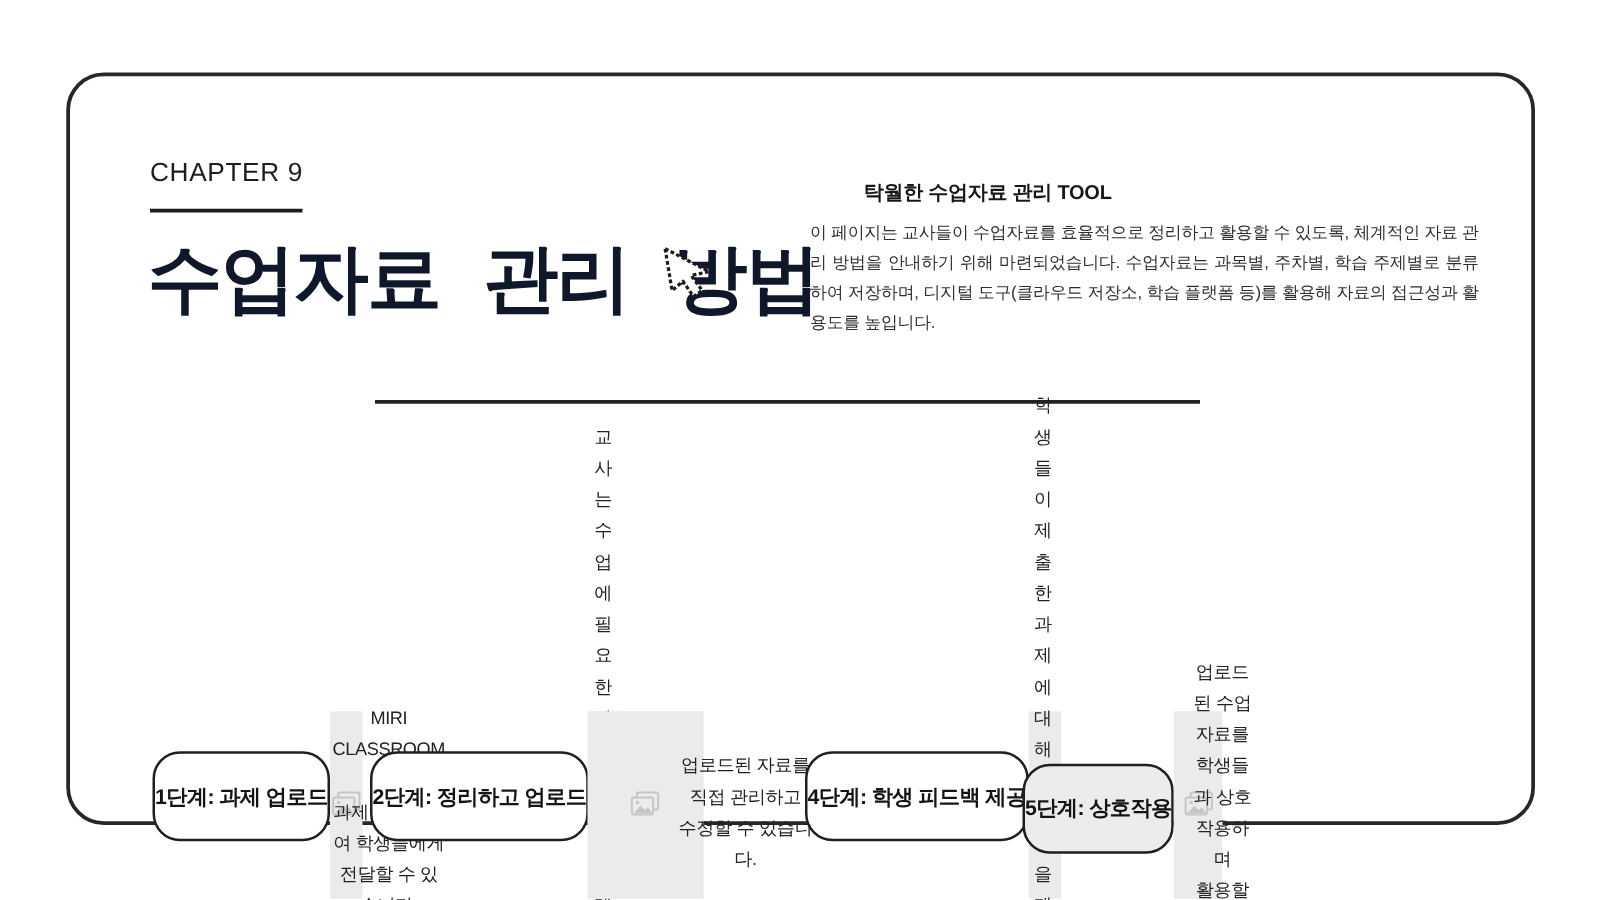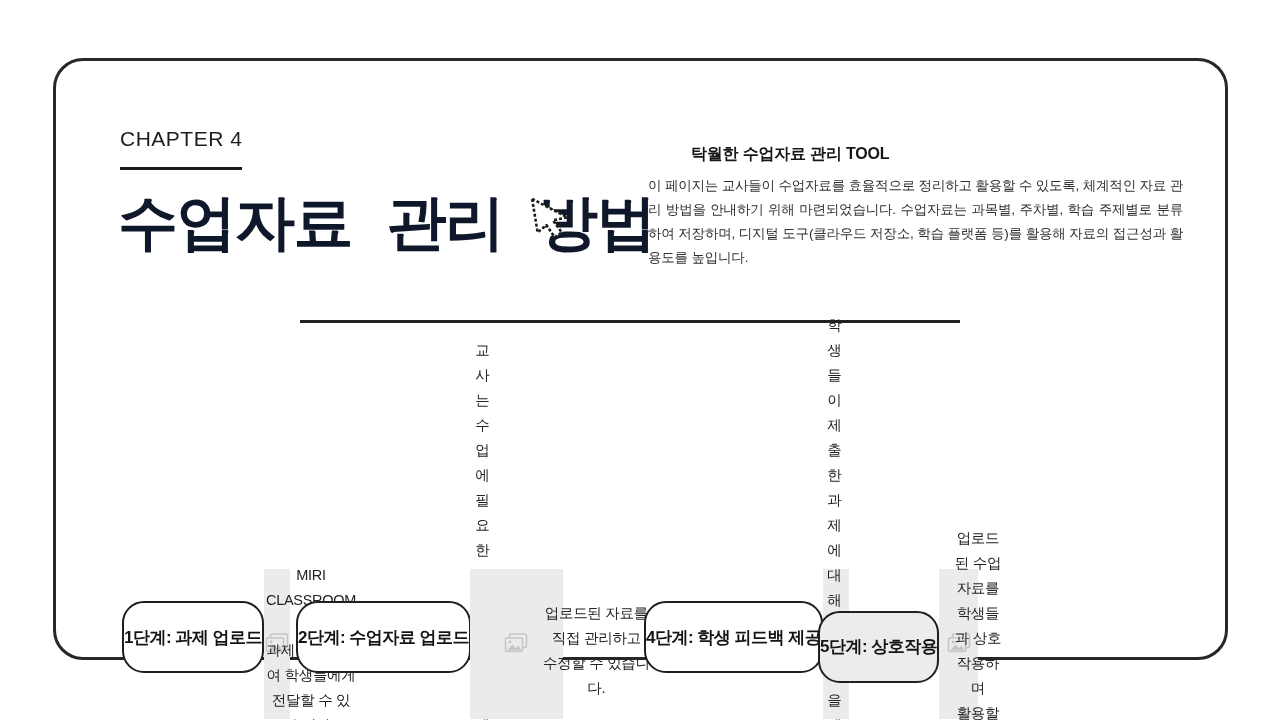--- a/index.html
+++ b/index.html
@@ -60,21 +60,21 @@
     width: 244px; margin: 27px -24px 0 -24px; text-align: center;
     font-size: 14.5px; line-height: 25px; color: #222222; letter-spacing: -0.3px;
     white-space: pre-line;
   }
 </style>
 </head>
 <body>
 
 <div class="frame"></div>
 
-<div class="chapter">CHAPTER 4</div>
+<div class="chapter">CHAPTER 9</div>
 <div class="chapter-underline"></div>
 
 <div class="page-title">수업자료 관리 방법</div>
 
 <div class="cursor-wrap">
   <svg width="52" height="52" viewBox="0 0 52 52">
     <path d="M7 5 L40 27 L25.5 28.5 L33 41.5 L25.5 45.5 L18.5 32.5 L9 39 Z" fill="#ffffff" stroke="#1d1d1d" stroke-width="2.6" stroke-dasharray="3 2" stroke-linejoin="round" transform="rotate(-6 24 24)"></path>
   </svg>
 </div>
 
@@ -94,21 +94,21 @@
         <circle cx="7" cy="10" r="1.4" fill="#c6c6c6"></circle>
         <path d="M4 18.5 L9.5 12.5 L13 16 L15.5 13.5 L18.5 18.5 Z" fill="#c6c6c6"></path>
       </svg>
     </div>
     <div class="caption">MIRI CLASSROOM에서
 과제를 생성하여 학생들에게
 전달할 수 있습니다.</div>
   </div>
 
   <div class="col">
-    <div class="step-box">2단계: 수업자료 업로드</div>
+    <div class="step-box">2단계: 정리하고 업로드</div>
     <div class="placeholder">
       <svg width="26" height="24" viewBox="0 0 26 24">
         <rect x="6.5" y="2" width="17" height="13.5" rx="1.5" fill="none" stroke="#c6c6c6" stroke-width="1.6"></rect>
         <rect x="2.5" y="6" width="17" height="13.5" rx="1.5" fill="#ebebeb" stroke="#c6c6c6" stroke-width="1.6"></rect>
         <circle cx="7" cy="10" r="1.4" fill="#c6c6c6"></circle>
         <path d="M4 18.5 L9.5 12.5 L13 16 L15.5 13.5 L18.5 18.5 Z" fill="#c6c6c6"></path>
       </svg>
     </div>
     <div class="caption">교사는 수업에 필요한
 자료(파일)를 쉽게

